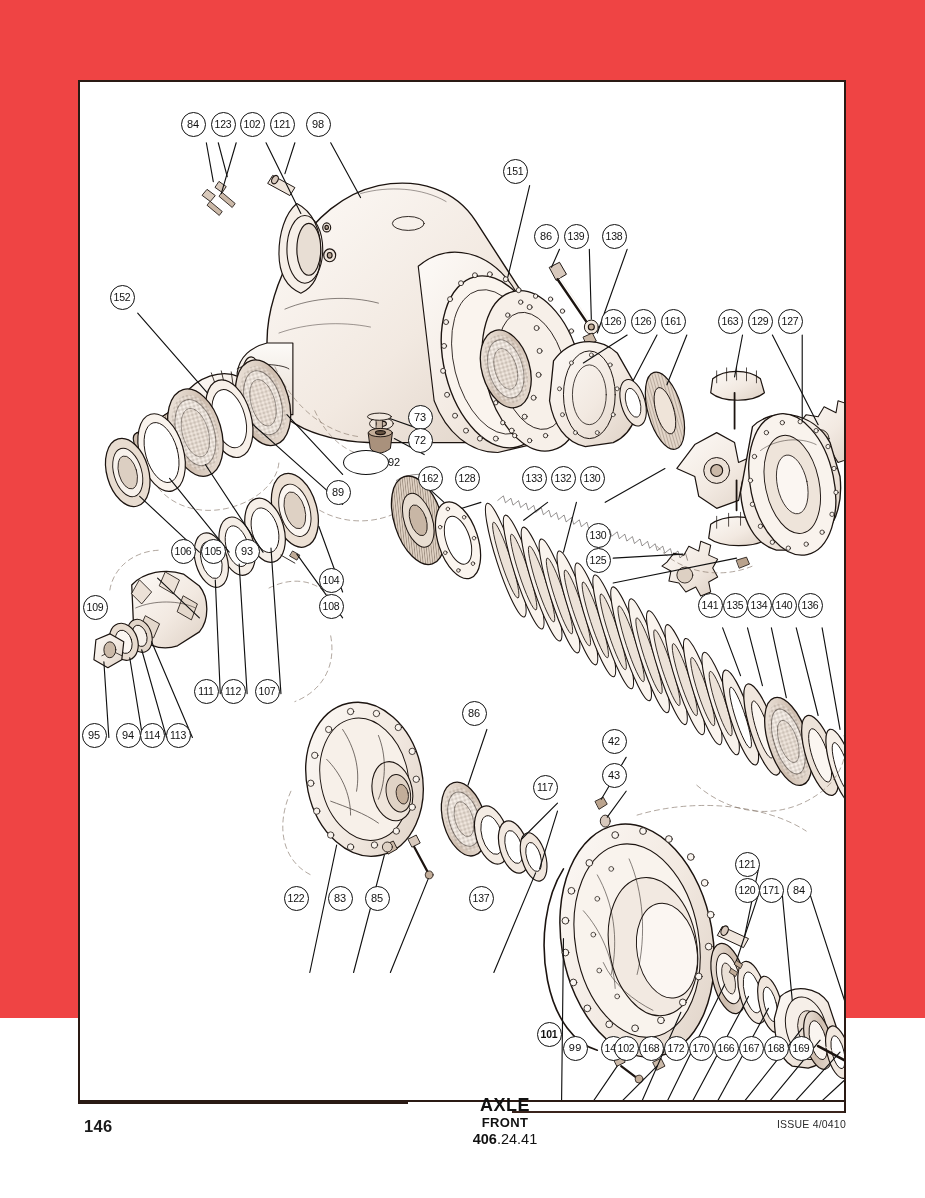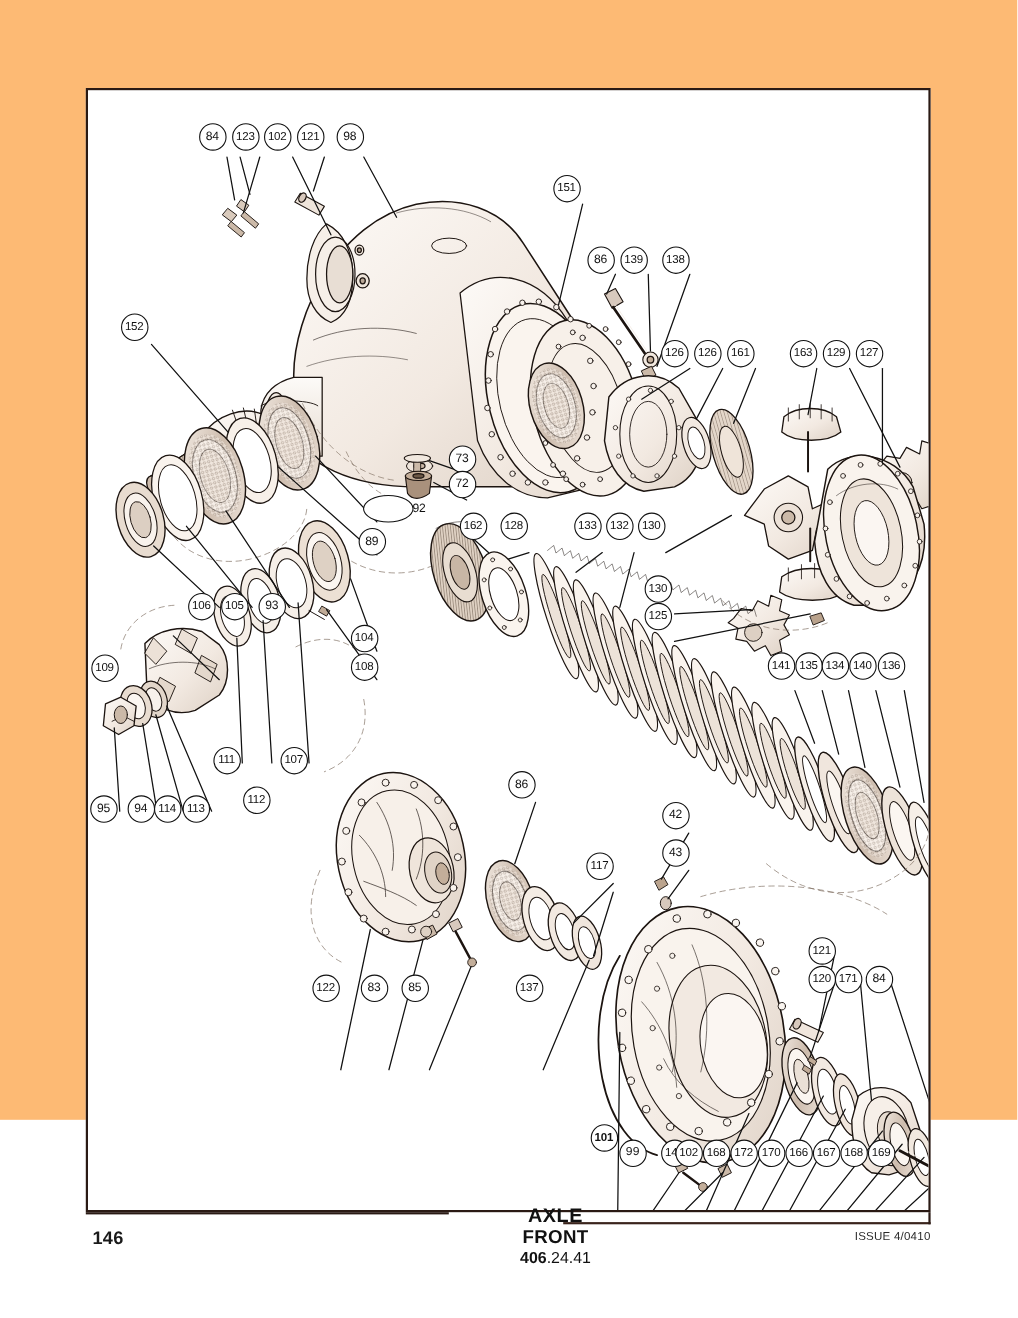--- a/index.html
+++ b/index.html
@@ -6,21 +6,21 @@
   * { margin:0; padding:0; box-sizing:border-box; }
   html,body {
     width:925px; height:1198px;
     background:#ffffff;
     font-family:"Liberation Sans", sans-serif;
     overflow:hidden;
   }
   #page {
     position:relative;
     width:925px; height:1018px;
-    background:#fdba74;
+    background:#ef4444;
   }
   
   #frame {
     position:absolute;
     left:78px; top:80px;
     width:768px; height:1022px;
     border:2.2px solid #2a1a14;
     background:#ffffff;
   }
   
@@ -61,21 +61,21 @@
     width:160px;
     text-align:center;
     color:#111111;
   }
   #title-main {
     font-size:18px; font-weight:bold;
     letter-spacing:0.5px;
     line-height:1.05;
   }
   #title-sub {
-    font-size:17px; font-weight:bold;
+    font-size:13px; font-weight:bold;
     letter-spacing:0.3px;
     line-height:1.2;
   }
   #title-code {
     font-size:14.5px;
     line-height:1.35;
   }
   #title-code b { font-weight:bold; }
   #issue {
     position:absolute;
@@ -867,42 +867,42 @@
       <div class="callout" style="left: 601.5px; top: 223.5px;">138</div>
       <div class="callout" style="left: 109.5px; top: 284.5px;">152</div>
       <div class="callout" style="left: 600.5px; top: 308.5px;">126</div>
       <div class="callout" style="left: 630.5px; top: 308.5px;">126</div>
       <div class="callout" style="left: 660.5px; top: 308.5px;">161</div>
       <div class="callout" style="left: 717.5px; top: 308.5px;">163</div>
       <div class="callout" style="left: 747.5px; top: 308.5px;">129</div>
       <div class="callout" style="left: 777.5px; top: 308.5px;">127</div>
       <div class="callout w2" style="left: 407.5px; top: 404.5px; text-align: center;">73</div>
       <div class="callout w2" style="left: 407.5px; top: 427.5px;">72</div>
-      <div class="callout w2" style="left: 330px; top: 449.5px; padding-left: 44px;">92</div>
+      <div class="callout w2" style="left: 343px; top: 449.5px; padding-left: 44px;">92</div>
       <div class="callout w2" style="left: 325.5px; top: 479.5px;">89</div>
       <div class="callout" style="left: 417.5px; top: 465.5px;">162</div>
       <div class="callout" style="left: 454.5px; top: 465.5px;">128</div>
       <div class="callout" style="left: 521.5px; top: 465.5px;">133</div>
       <div class="callout" style="left: 550.5px; top: 465.5px;">132</div>
       <div class="callout" style="left: 579.5px; top: 465.5px;">130</div>
       <div class="callout" style="left: 585.5px; top: 522.5px;">130</div>
       <div class="callout" style="left: 585.5px; top: 547.5px;">125</div>
       <div class="callout" style="left: 170.5px; top: 538.5px;">106</div>
       <div class="callout" style="left: 200.5px; top: 538.5px;">105</div>
       <div class="callout w2" style="left: 234.5px; top: 538.5px;">93</div>
       <div class="callout" style="left: 318.5px; top: 567.5px;">104</div>
       <div class="callout" style="left: 318.5px; top: 593.5px;">108</div>
       <div class="callout" style="left: 82.5px; top: 594.5px;">109</div>
       <div class="callout" style="left: 697.5px; top: 592.5px;">141</div>
       <div class="callout" style="left: 722.5px; top: 592.5px;">135</div>
       <div class="callout" style="left: 746.5px; top: 592.5px;">134</div>
       <div class="callout" style="left: 771.5px; top: 592.5px;">140</div>
       <div class="callout" style="left: 797.5px; top: 592.5px;">136</div>
       <div class="callout" style="left: 193.5px; top: 678.5px;">111</div>
-      <div class="callout" style="left: 220.5px; top: 678.5px; margin-top: 36px;">112</div>
+      <div class="callout" style="left: 220.5px; top: 678.5px;">112</div>
       <div class="callout" style="left: 254.5px; top: 678.5px;">107</div>
       <div class="callout w2" style="left: 81.5px; top: 722.5px;">95</div>
       <div class="callout w2" style="left: 115.5px; top: 722.5px;">94</div>
       <div class="callout" style="left: 139.5px; top: 722.5px;">114</div>
       <div class="callout" style="left: 165.5px; top: 722.5px;">113</div>
       <div class="callout w2" style="left: 461.5px; top: 700.5px;">86</div>
       <div class="callout w2" style="left: 601.5px; top: 728.5px;">42</div>
       <div class="callout w2" style="left: 601.5px; top: 762.5px;">43</div>
       <div class="callout" style="left: 532.5px; top: 774.5px;">117</div>
       <div class="callout" style="left: 283.5px; top: 885.5px;">122</div>

